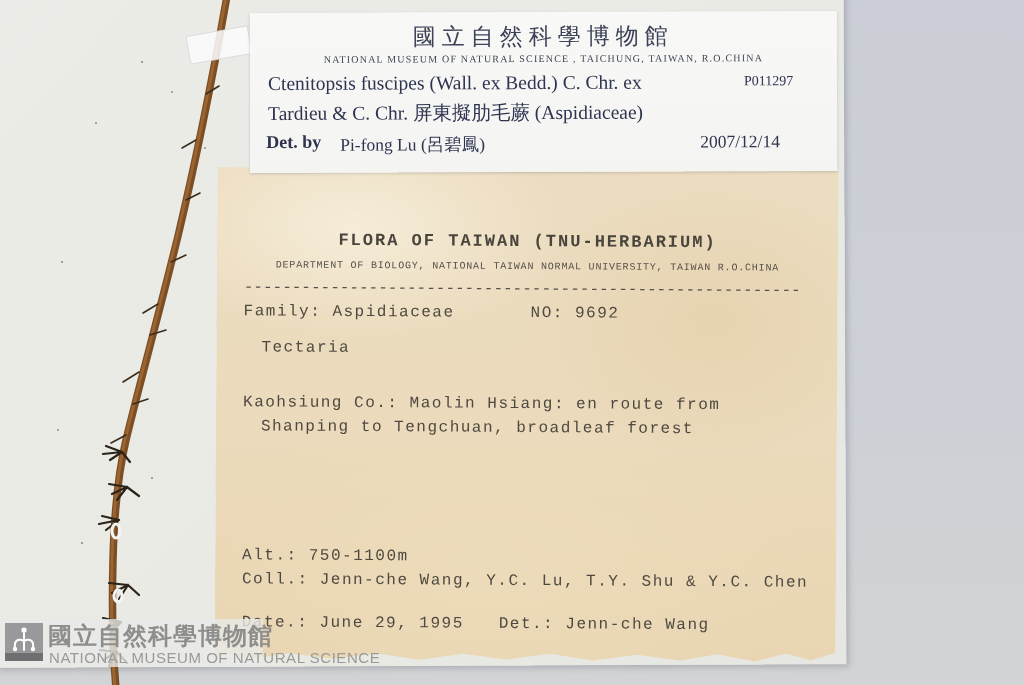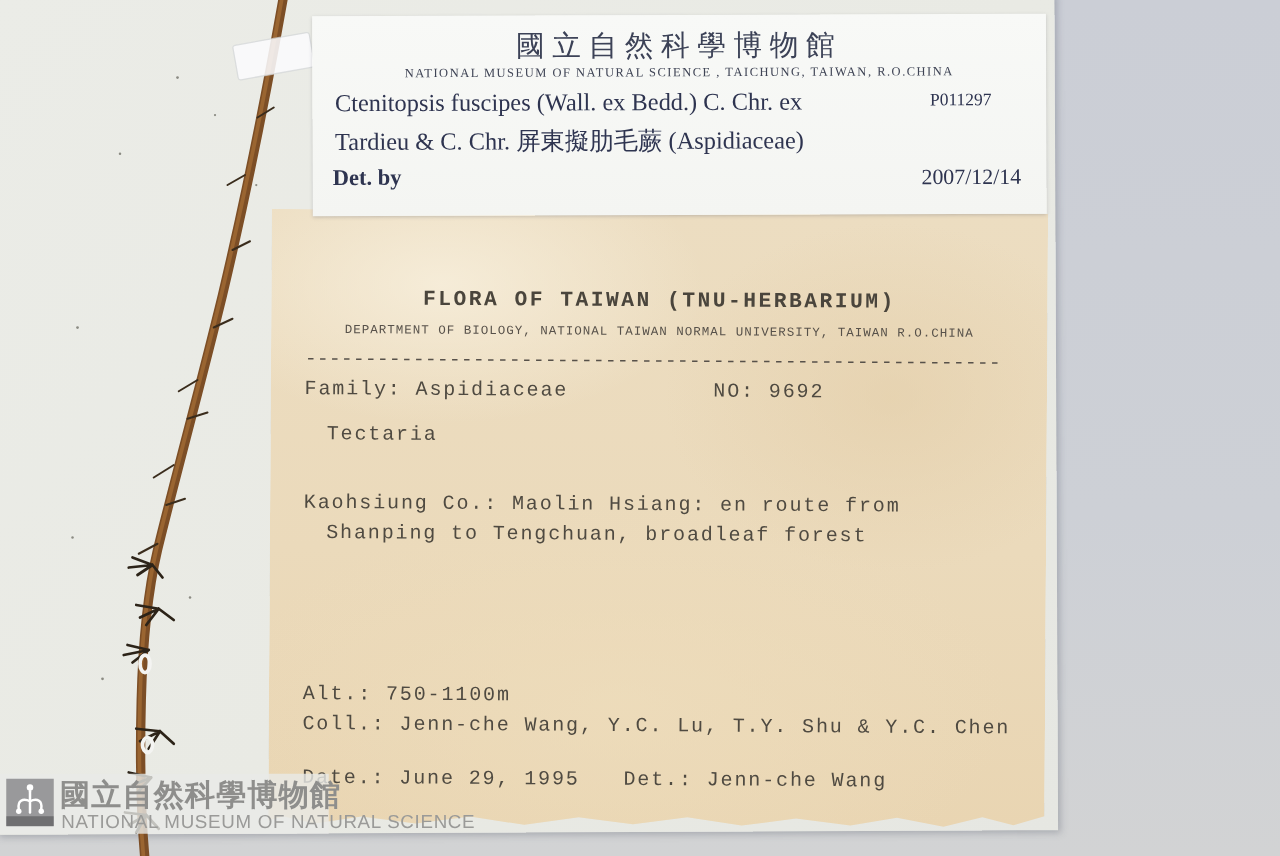--- a/index.html
+++ b/index.html
@@ -25,21 +25,21 @@
   .det-label .sciname{position:absolute;left:18px;font-family:"Liberation Serif","DejaVu Serif",serif;
          font-size:19.5px;color:#2e3450;white-space:nowrap;}
   .det-label .line1{top:60px;}
   .det-label .line2{top:87px;}
   .det-label .accession{position:absolute;left:494px;top:62px;
          font-family:"Liberation Serif","DejaVu Serif",serif;font-size:14px;color:#2e3450;}
   .det-label .detrow{position:absolute;top:119px;left:0;width:100%;height:24px;
          font-family:"Liberation Serif","DejaVu Serif",serif;font-size:18px;color:#2e3450;}
   .det-label .det-by{position:absolute;left:16px;top:0;font-weight:bold;}
   .det-label .det-name{position:absolute;left:90px;top:1px;font-size:17.5px;}
-  .det-label .det-date{position:absolute;left:450px;top:1px;font-size:17.5px;margin-left:37px;}
+  .det-label .det-date{position:absolute;left:450px;top:1px;font-size:17.5px;}
   
   .flora-label{position:absolute;left:216px;top:169px;width:621px;height:493px;
          transform:rotate(0.35deg);
          background:
            radial-gradient(ellipse 300px 160px at 22% 12%, rgba(248,240,222,.8) 0%, rgba(248,240,222,0) 70%),
            radial-gradient(ellipse 260px 200px at 80% 30%, rgba(226,204,166,.55) 0%, rgba(226,204,166,0) 70%),
            radial-gradient(ellipse 420px 220px at 45% 80%, rgba(238,221,188,.7) 0%, rgba(238,221,188,0) 75%),
            linear-gradient(180deg,#ecddc1 0%,#ebdabb 55%,#e9d5b2 100%);
          box-shadow:0 1px 3px rgba(110,100,80,.30);
          clip-path:polygon(0% 0%,100% 0%,100% 97.8%,96% 99.3%,92% 98%,87% 99.6%,81% 98.2%,75% 99.5%,68% 98.4%,61% 99.6%,54% 98.3%,47% 99.5%,40% 98.4%,33% 99.7%,26% 98.4%,19% 99.6%,12% 98.5%,6% 99.7%,2% 98.6%,0% 99.2%);}
@@ -111,38 +111,39 @@
     </g>
 
     <rect x="188" y="31" width="62" height="28" rx="2" fill="rgba(251,251,253,0.88)" stroke="rgba(210,212,214,0.7)" stroke-width="1" transform="rotate(-10 219 45)"></rect>
   </svg>
 
   <div class="flora-label">
     <div class="fl-title mono">FLORA OF TAIWAN (TNU-HERBARIUM)</div>
     <div class="fl-dept mono">DEPARTMENT OF BIOLOGY, NATIONAL TAIWAN NORMAL UNIVERSITY, TAIWAN R.O.CHINA</div>
     <div class="fl-divider mono">----------------------------------------------------------</div>
     <div class="fl-line mono" style="left:27px;top:135px;">Family: Aspidiaceae</div>
-    <div class="fl-line mono" style="left:314px;top:135px;margin-left:40px;">NO: 9692</div>
+    <div class="fl-line mono" style="left:314px;top:135px;">NO: 9692</div>
     <div class="fl-line mono" style="left:45px;top:171px;">Tectaria</div>
     <div class="fl-line mono" style="left:27px;top:226px;">Kaohsiung Co.: Maolin Hsiang: en route from</div>
     <div class="fl-line mono" style="left:45px;top:250px;">Shanping to Tengchuan, broadleaf forest</div>
     <div class="fl-line mono" style="left:27px;top:379px;">Alt.: 750-1100m</div>
     <div class="fl-line mono" style="left:27px;top:403px;">Coll.: Jenn-che Wang, Y.C. Lu, T.Y. Shu &amp; Y.C. Chen</div>
     <div class="fl-line mono" style="left:27px;top:446px;">Date.: June 29, 1995</div>
     <div class="fl-line mono" style="left:284px;top:446px;">Det.: Jenn-che Wang</div>
   </div>
 
   <div class="det-label">
     <div class="cjk-title">國立自然科學博物館</div>
     <div class="en-title">NATIONAL  MUSEUM  OF  NATURAL  SCIENCE ,  TAICHUNG,  TAIWAN,  R.O.CHINA</div>
     <div class="sciname line1">Ctenitopsis fuscipes (Wall. ex Bedd.) C. Chr. ex</div>
     <div class="accession">P011297</div>
     <div class="sciname line2">Tardieu &amp; C. Chr. 屏東擬肋毛蕨 (Aspidiaceae)</div>
     <div class="detrow">
       <span class="det-by">Det. by</span>
+      <span class="det-name">Pi-fong Lu (呂碧鳳)</span>
       <span class="det-date">2007/12/14</span>
     </div>
   </div>
 
   <div class="watermark">
     <div class="wm-logo">
       <svg width="38" height="38" viewBox="0 0 38 38">
         <rect x="0" y="30" width="38" height="8" fill="#6f6f71"></rect>
         <g stroke="#ffffff" stroke-width="2" fill="none" stroke-linecap="round">
           <path d="M19 10 v17"></path>

